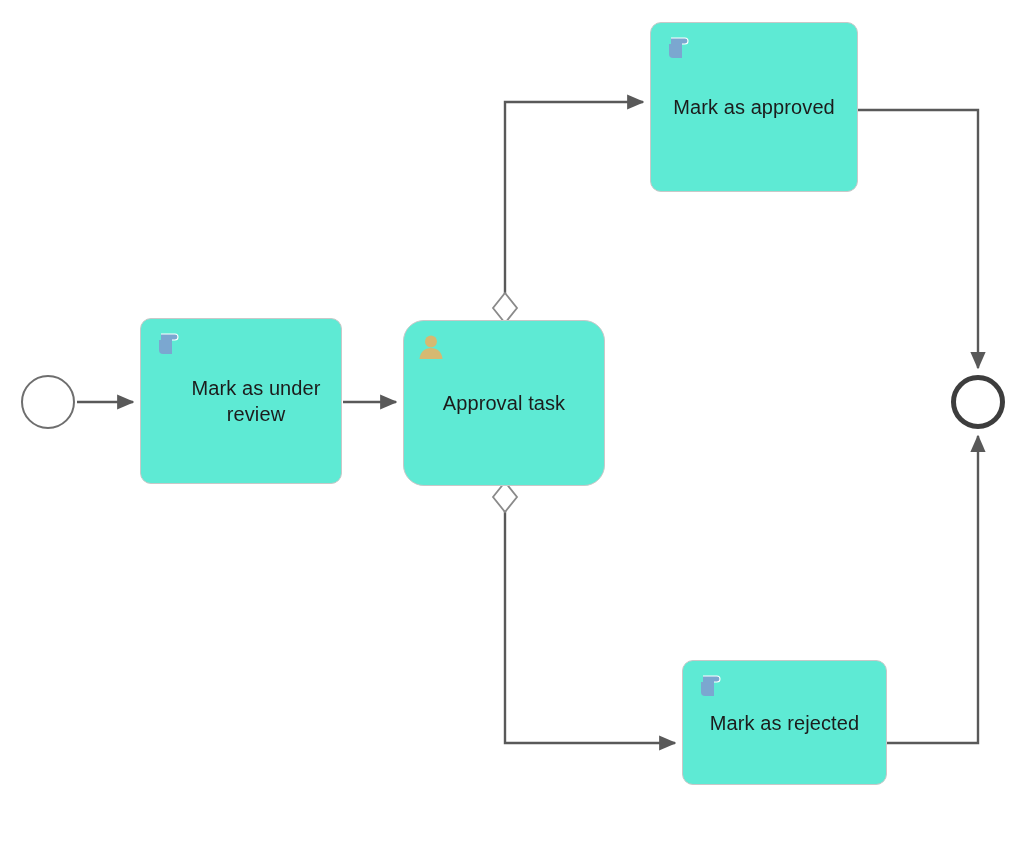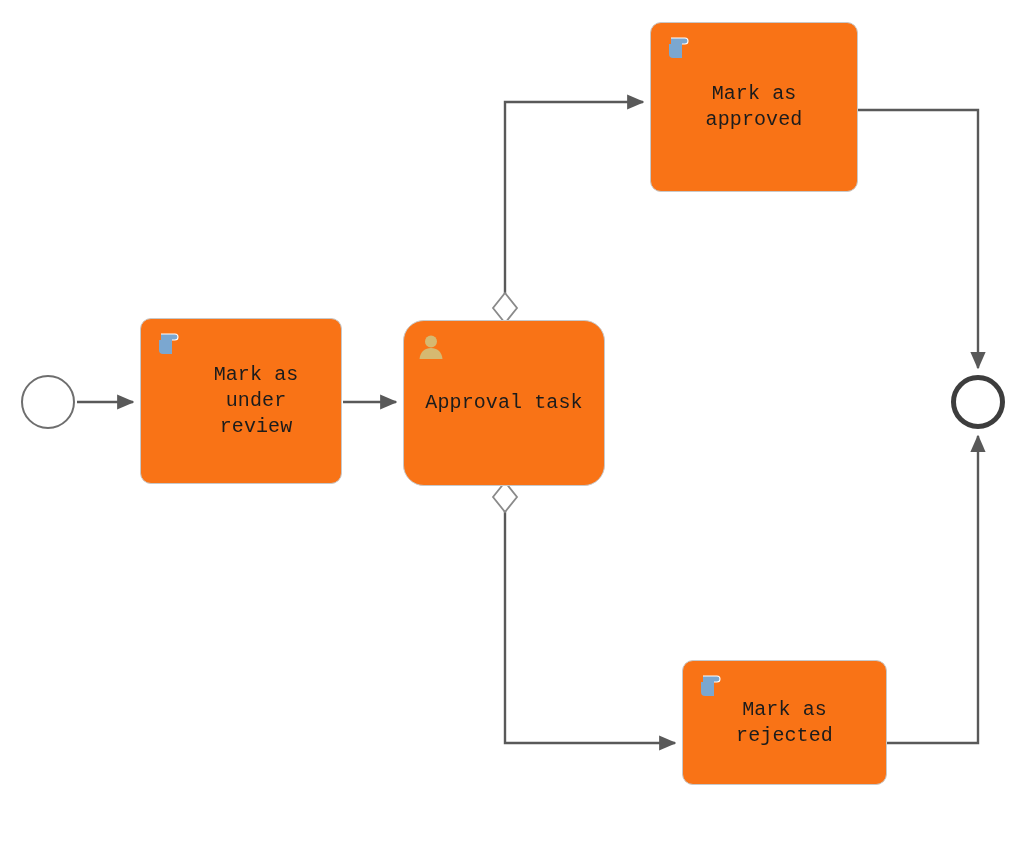--- a/index.html
+++ b/index.html
@@ -24,27 +24,26 @@
     top: 0;
     width: 1032px;
     height: 852px;
     pointer-events: none;
   }
 
   
   .task {
     position: absolute;
     box-sizing: border-box;
-    background: #f97316;
+    background: #5eead4;
     border: 1.6px solid #c8c8c8;
     border-radius: 11px;
     display: flex;
     align-items: center;
     justify-content: center;
-    font-family: Liberation Mono, monospace;
   }
   .task-label {
     font-size: 20px;
     line-height: 26px;
     color: #1c1c1c;
     text-align: center;
     padding: 0 12px;
     white-space: pre-line;
     letter-spacing: 0.1px;
   }

